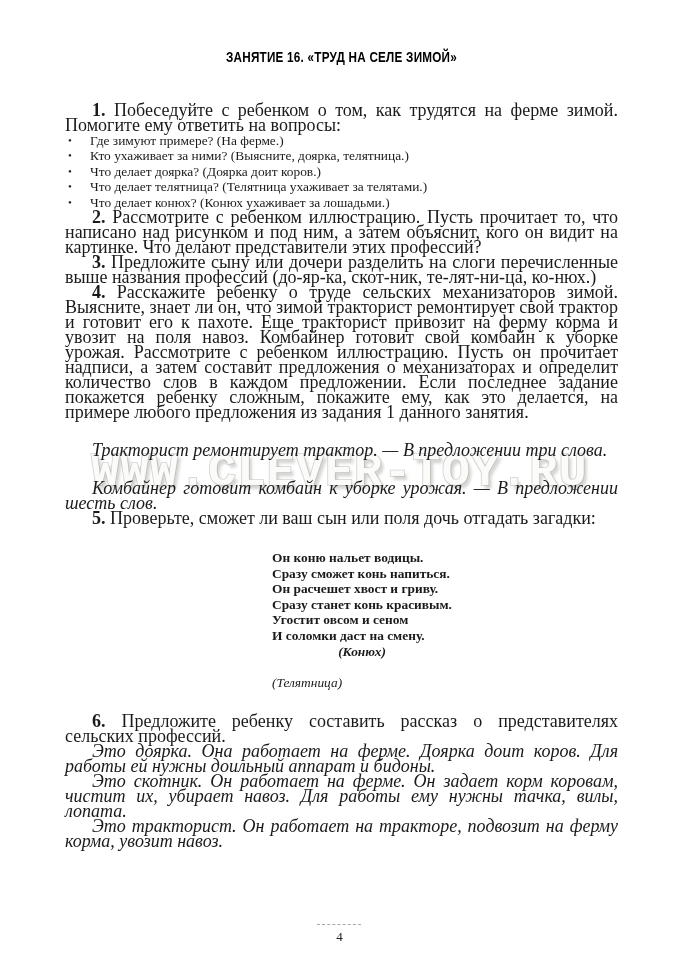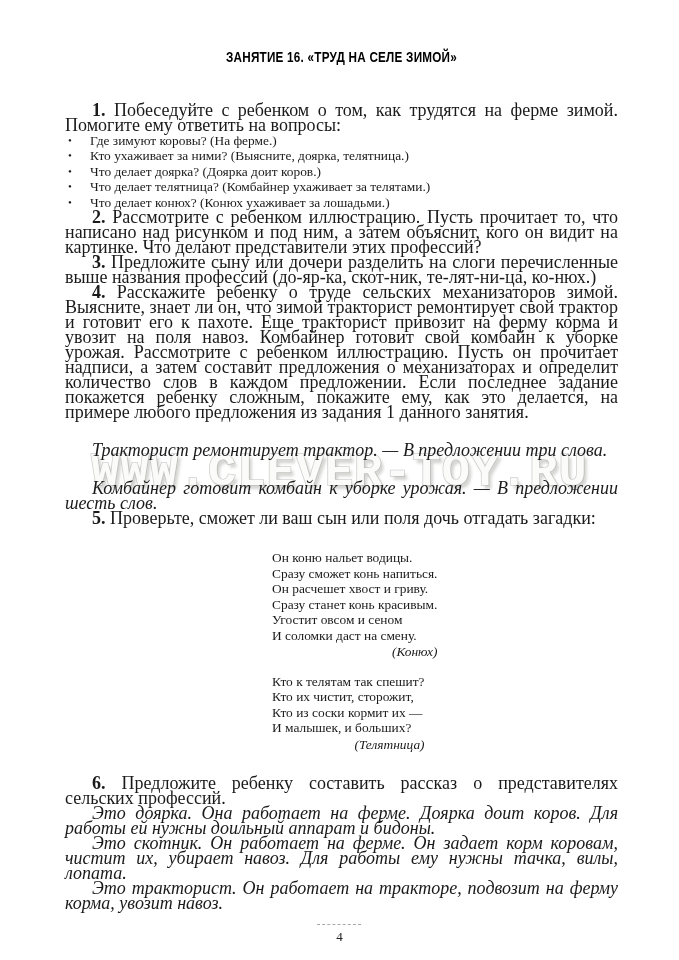--- a/index.html
+++ b/index.html
@@ -31,24 +31,24 @@
   }
   .num { font-weight:bold; }
   .qlist { list-style:none; margin:0; padding:0; }
   .qlist li {
     position:relative; font-size:13.4px; line-height:15.4px;
     padding-left:25px;
   }
   .qlist .bullet { position:absolute; left:3px; top:0; font-size:11px; }
   .example { font-style:italic;margin-top:23px; }
   .riddle { display:table; font-size:13.4px; line-height:15.5px; }
-  .riddle-1 { margin:24px 0 14px 207px; }
+  .riddle-1 { margin:24px 0 14px 207px;font-weight:bold; }
   .riddle-2 { margin:9px 0 0 207px; }
   .riddle-lines { white-space:pre-line; }
-  .riddle-answer { text-align:right; font-style:italic; padding-top:1px; }
+  .riddle-answer { text-align:center; font-style:italic; padding-top:1px; }
   .task6 { margin-top:24px; }
   .story { font-style:italic; }
   .footer-rule {
     position:absolute; left:317px; top:924px; width:44px; height:0;
     border-top:1px dashed #a8a8a8;
   }
   .page-number {
     position:absolute; left:0; right:0; top:929px; text-align:center;
     font-size:13px; color:#222;
   }
@@ -60,24 +60,24 @@
 
   <div class="watermark">WWW.CLEVER-TOY.RU</div>
 
   <div class="content">
 
     <h1 class="title">ЗАНЯТИЕ 16. «ТРУД НА СЕЛЕ ЗИМОЙ»</h1>
 
     <p class="para"><span class="num">1.</span><span> Побеседуйте с ребенком о том, как трудятся на ферме зимой. Помогите ему ответить на вопросы:</span></p>
 
     <ul class="qlist">
-      <li><span class="bullet">•</span><span>Где зимуют коровы? (На ферме.)</span></li>
+      <li><span class="bullet">•</span><span>Где зимуют примере? (На ферме.)</span></li>
       <li><span class="bullet">•</span><span>Кто ухаживает за ними? (Выясните, доярка, телятница.)</span></li>
       <li><span class="bullet">•</span><span>Что делает доярка? (Доярка доит коров.)</span></li>
-      <li><span class="bullet">•</span><span>Что делает телятница? (Комбайнер ухаживает за телятами.)</span></li>
+      <li><span class="bullet">•</span><span>Что делает телятница? (Телятница ухаживает за телятами.)</span></li>
       <li><span class="bullet">•</span><span>Что делает конюх? (Конюх ухаживает за лошадьми.)</span></li>
     </ul>
 
     <p class="para"><span class="num">2.</span><span> Рассмотрите с ребенком иллюстрацию. Пусть прочитает то, что написано над рисунком и под ним, а затем объяснит, кого он видит на картинке. Что делают представители этих профессий?</span></p>
 
     <p class="para"><span class="num">3.</span><span> Предложите сыну или дочери разделить на слоги перечисленные выше названия профессий (до-яр-ка, скот-ник, те-лят-ни-ца, ко-нюх.)</span></p>
 
     <p class="para"><span class="num">4.</span><span> Расскажите ребенку о труде сельских механизаторов зимой. Выясните, знает ли он, что зимой тракторист ремонтирует свой трактор и готовит его к пахоте. Еще тракторист привозит на ферму корма и увозит на поля навоз. Комбайнер готовит свой комбайн к уборке урожая. Рассмотрите с ребенком иллюстрацию. Пусть он прочитает надписи, а затем составит предложения о механизаторах и определит количество слов в каждом предложении. Если последнее задание покажется ребенку сложным, покажите ему, как это делается, на примере любого предложения из задания 1 данного занятия.</span></p>
 
     <p class="para example">Тракторист ремонтирует трактор. — В предложении три слова.</p>
@@ -89,24 +89,20 @@
       <div class="riddle-lines">Он коню нальет водицы.
 Сразу сможет конь напиться.
 Он расчешет хвост и гриву.
 Сразу станет конь красивым.
 Угостит овсом и сеном
 И соломки даст на смену.</div>
       <div class="riddle-answer">(Конюх)</div>
     </div>
 
     <div class="riddle riddle-2">
-      <div class="riddle-lines">Кто к телятам так спешит?
-Кто их чистит, сторожит,
-Кто из соски кормит их —
-И малышек, и больших?</div>
       <div class="riddle-answer">(Телятница)</div>
     </div>
 
     <p class="para task6"><span class="num">6.</span><span> Предложите ребенку составить рассказ о представителях сельских профессий.</span></p>
 
     <p class="para story">Это доярка. Она работает на ферме. Доярка доит коров. Для работы ей нужны доильный аппарат и бидоны.</p>
     <p class="para story">Это скотник. Он работает на ферме. Он задает корм коровам, чистит их, убирает навоз. Для работы ему нужны тачка, вилы, лопата.</p>
     <p class="para story">Это тракторист. Он работает на тракторе, подвозит на ферму корма, увозит навоз.</p>
 
   </div>

